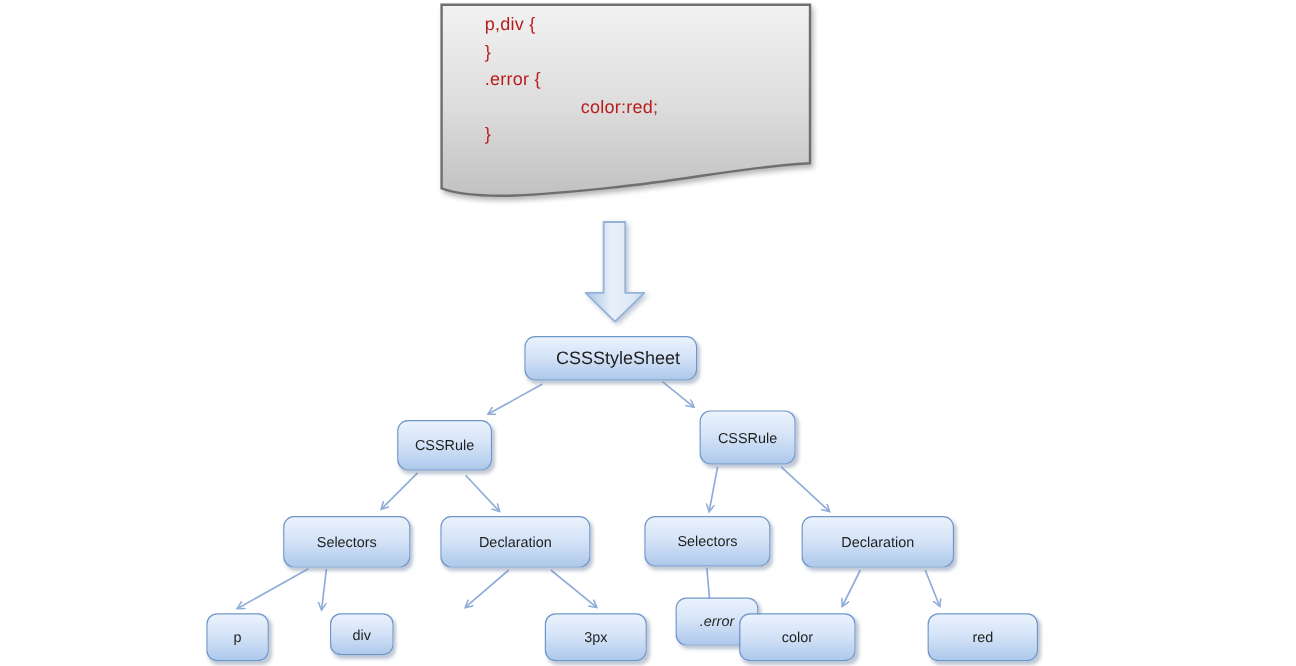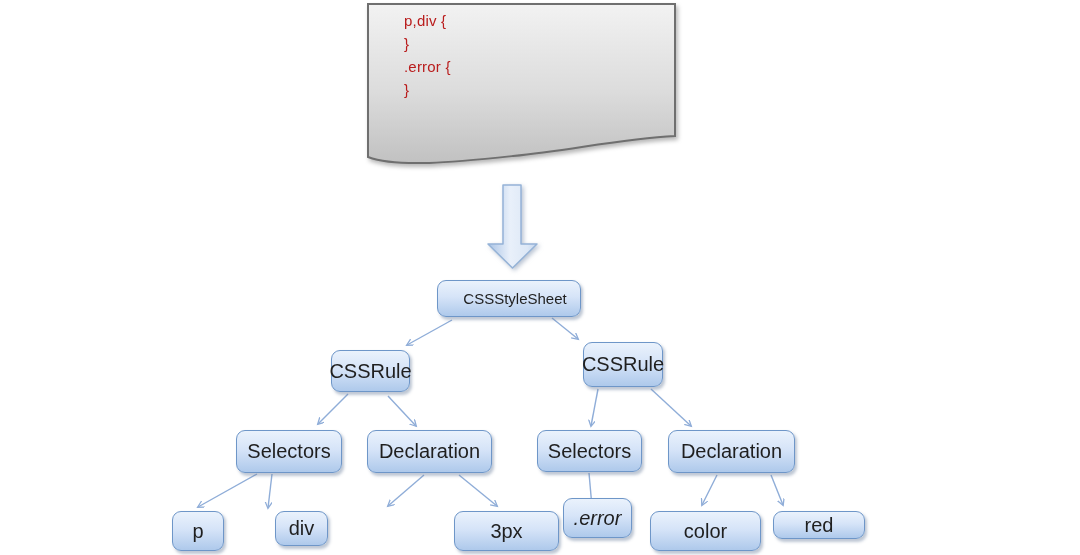--- a/index.html
+++ b/index.html
@@ -20,21 +20,21 @@
   .code-line{white-space:pre;}
   .code-line.indented{padding-left:80px;}
 
   
   .node{
     position:absolute;box-sizing:border-box;
     border:1px solid #6e96c8;border-radius:9px;
     background:linear-gradient(180deg,#eaf2fc 0%,#d6e4f8 45%,#aec9eb 100%);
     box-shadow:2px 2.5px 3px rgba(110,130,160,.45);
     display:flex;align-items:center;justify-content:center;
-    font-size:20px;color:#1f1f1f;
+    font-size:12px;color:#1f1f1f;
   }
   .node-root{font-size:15px;}
 </style>
 </head>
 <body>
 
 <div class="stage">
 
   <svg class="doc-svg" width="1080" height="555" viewBox="0 0 1080 555">
     <defs>
@@ -53,20 +53,21 @@
 
     <path d="M 368,4 L 675,4 L 675,136 C 620,139 572,150 513,156 C 455,162 398,168 368,157 Z" fill="url(#docGrad)" stroke="#6f6f6f" stroke-width="2" style="filter:drop-shadow(2px 3px 2px rgba(0,0,0,0.28));"></path>
 
     <path d="M 503,185 L 521,185 L 521,244 L 537,244 L 512.5,268 L 488,244 L 503,244 Z" fill="url(#arrowGrad)" stroke="#95b3d7" stroke-width="1.5" stroke-linejoin="round" style="filter:drop-shadow(2px 2px 2px rgba(120,140,170,0.5));"></path>
   </svg>
 
   <div class="code-block">
     <div class="code-line">p,div {</div>
     <div class="code-line">}</div>
     <div class="code-line">.error {</div>
+    <div class="code-line indented">color:red;</div>
     <div class="code-line">}</div>
   </div>
 
   <svg width="1080" height="555" viewBox="0 0 1080 555">
     <defs>
       <marker id="arrowhead" markerWidth="9" markerHeight="9" refX="6" refY="3.5" orient="auto" markerUnits="userSpaceOnUse">
         <path d="M0,0 L6.5,3.5 L0,7" fill="none" stroke="#8fadd8" stroke-width="1.3"></path>
       </marker>
     </defs>
   <line x1="452" y1="320" x2="407" y2="345" stroke="#8fadd8" stroke-width="1.4" marker-end="url(#arrowhead)"></line>
@@ -86,18 +87,18 @@
 
   <div class="node node-root" style="left: 437px; top: 280px; width: 144px; height: 37px; padding-left: 12px;">CSSStyleSheet</div>
   <div class="node" style="left: 331px; top: 350px; width: 79px; height: 42px;">CSSRule</div>
   <div class="node" style="left: 583px; top: 342px; width: 80px; height: 45px;">CSSRule</div>
   <div class="node" style="left: 236px; top: 430px; width: 106px; height: 43px;">Selectors</div>
   <div class="node" style="left: 367px; top: 430px; width: 125px; height: 43px;">Declaration</div>
   <div class="node" style="left: 537px; top: 430px; width: 105px; height: 42px;">Selectors</div>
   <div class="node" style="left: 668px; top: 430px; width: 127px; height: 43px;">Declaration</div>
   <div class="node" style="left: 172px; top: 511px; width: 52px; height: 40px;">p</div>
   <div class="node" style="left: 239px; top: 511px; width: 53px; height: 35px; margin-left: 36px;">div</div>
-  <div class="node" style="left: 454px; top: 511px; width: 105px; height: 40px;">3px</div>
+  <div class="node" style="left: 454px; top: 511px; width: 85px; height: 40px;">3px</div>
   <div class="node" style="left: 563px; top: 498px; width: 69px; height: 40px; font-style: italic;">.error</div>
-  <div class="node" style="left: 650px; top: 511px; width: 111px; height: 40px;">color</div>
-  <div class="node" style="left: 773px; top: 511px; width: 92px; height: 28px;">red</div>
+  <div class="node" style="left: 616px; top: 511px; width: 97px; height: 40px;">color</div>
+  <div class="node" style="left: 773px; top: 511px; width: 92px; height: 40px;">red</div>
 
 </div>
 
 </body></html>

